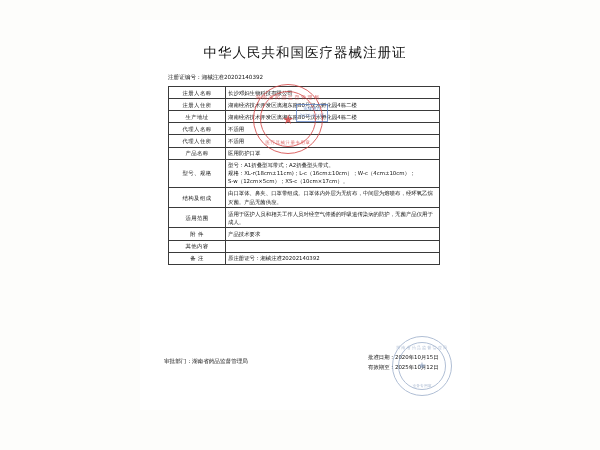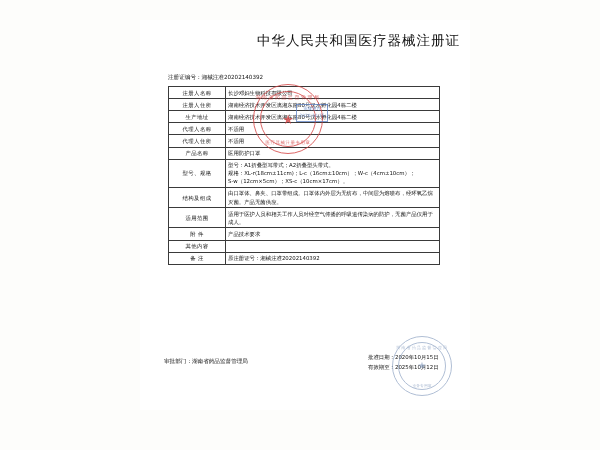--- a/index.html
+++ b/index.html
@@ -24,23 +24,23 @@
     position: absolute;
     left: 140px;
     top: 20px;
     width: 330px;
     height: 390px;
     background: #ffffff;
   }
   .doc-title {
     position: absolute;
     left: 150px;
-    top: 32px;
+    top: 44px;
     width: 310px;
-    text-align: right;
+    text-align: center;
     font-size: 13.5px;
     letter-spacing: 1px;
     color: #111;
     font-family: "DejaVu Serif", "Liberation Serif", serif;
   }
   .reg-no {
     position: absolute;
     left: 168px;
     top: 74px;
     font-size: 5.6px;

